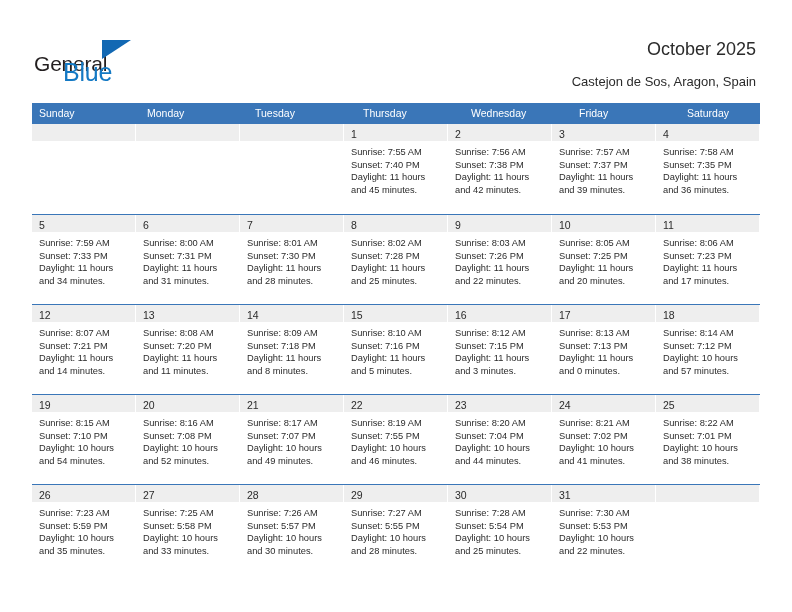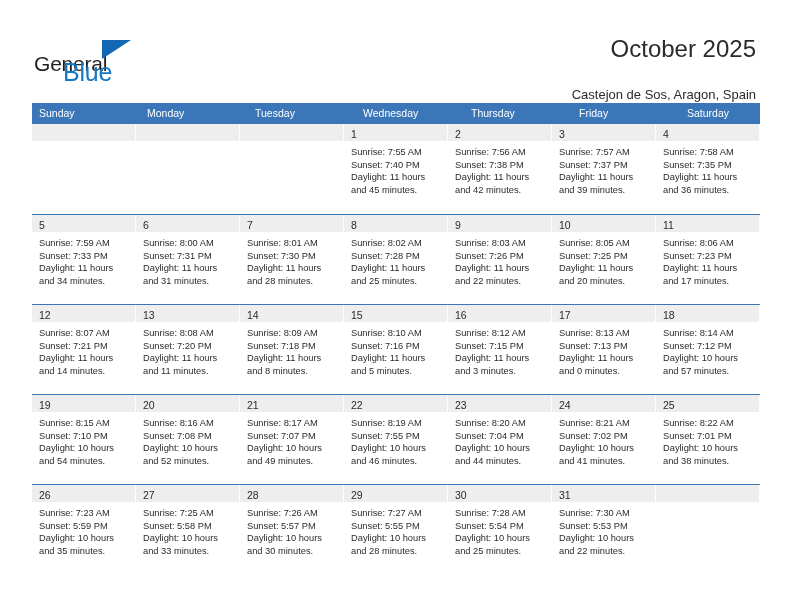--- a/index.html
+++ b/index.html
@@ -63,28 +63,28 @@
     letter-spacing: -0.2px;
   }
 
   .title-block {
     position: absolute;
     right: 36px;
     top: 33px;
     text-align: right;
   }
   .cal-title {
-    font-size: 24px;
+    font-size: 18px;
     color: #2b2b2b;
     font-weight: normal;
     line-height: 32px;
     white-space: nowrap;
   }
   .cal-subtitle {
-    margin-top: 22px;
+    margin-top: 9px;
     font-size: 13px;
     color: #2b2b2b;
     line-height: 16px;
     white-space: nowrap;
   }
 
   
   .calendar {
     position: absolute;
     left: 32px;
@@ -161,22 +161,22 @@
       <div class="cal-subtitle">Castejon de Sos, Aragon, Spain</div>
     </div>
 
   </div>
 
   <div class="calendar">
     <div class="weekdays" id="weekday-header">
         <div class="weekday">Sunday</div>
         <div class="weekday">Monday</div>
         <div class="weekday">Tuesday</div>
+        <div class="weekday">Thursday</div>
         <div class="weekday">Wednesday</div>
-        <div class="weekday">Thursday</div>
         <div class="weekday">Friday</div>
         <div class="weekday">Saturday</div>
       </div>
     <div id="weeks-container">
         <div class="week">
           <div class="day empty">
             <div class="day-number-strip"><span class="day-number"></span></div>
           </div>
           <div class="day empty">
             <div class="day-number-strip"><span class="day-number"></span></div>

